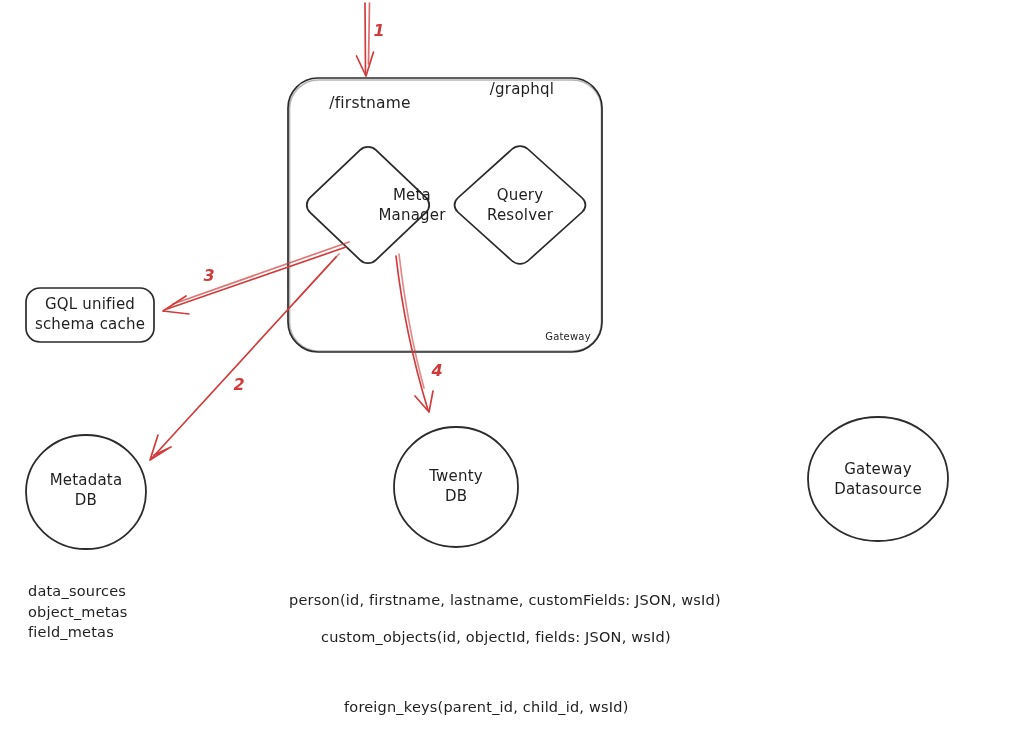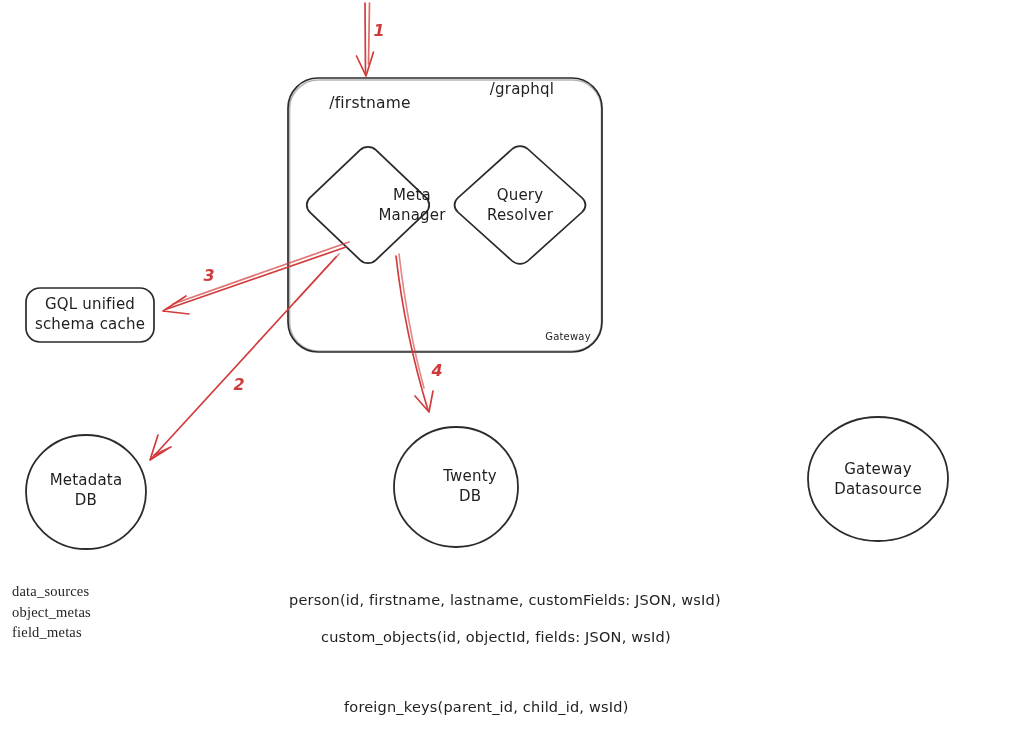--- a/index.html
+++ b/index.html
@@ -41,27 +41,27 @@
     font-style: italic;
   }
   
   .pos-endpoint-metadata { left: 370px; top: 103px; font-size: 15.5px; }
   .pos-endpoint-graphql  { left: 522px; top: 90px; font-size: 15px; }
   .pos-meta-manager      { left: 368px; top: 206px; margin-left: 44px; }
   .pos-query-resolver    { left: 520px; top: 206px; }
   .pos-gateway           { left: 568px; top: 337px; font-size: 10px; }
   .pos-cache             { left: 90px;  top: 315px; }
   .pos-metadata-db       { left: 86px;  top: 491px; }
-  .pos-twenty-db         { left: 470px; top: 487px; }
+  .pos-twenty-db         { left: 456px; top: 487px; }
   .pos-remote-ds         { left: 878px; top: 480px; }
   .pos-num1 { left: 379px; top: 30px; }
   .pos-num2 { left: 239px; top: 384px; }
   .pos-num3 { left: 209px; top: 275px; }
   .pos-num4 { left: 437px; top: 370px; }
-  .pos-metadata-tables { left: 12px;  top: 581px; font-family: Liberation Serif, serif; }
+  .pos-metadata-tables { left: 28px;  top: 581px; }
   .pos-person          { left: 289px; top: 590px; }
   .pos-custom-objects  { left: 321px; top: 627px; }
   .pos-foreign-keys    { left: 344px; top: 697px; }
   .pos-remote-object   { left: 770px; top: 586px; }
 </style>
 </head>
 <body>
 
 <div class="stage">
 

